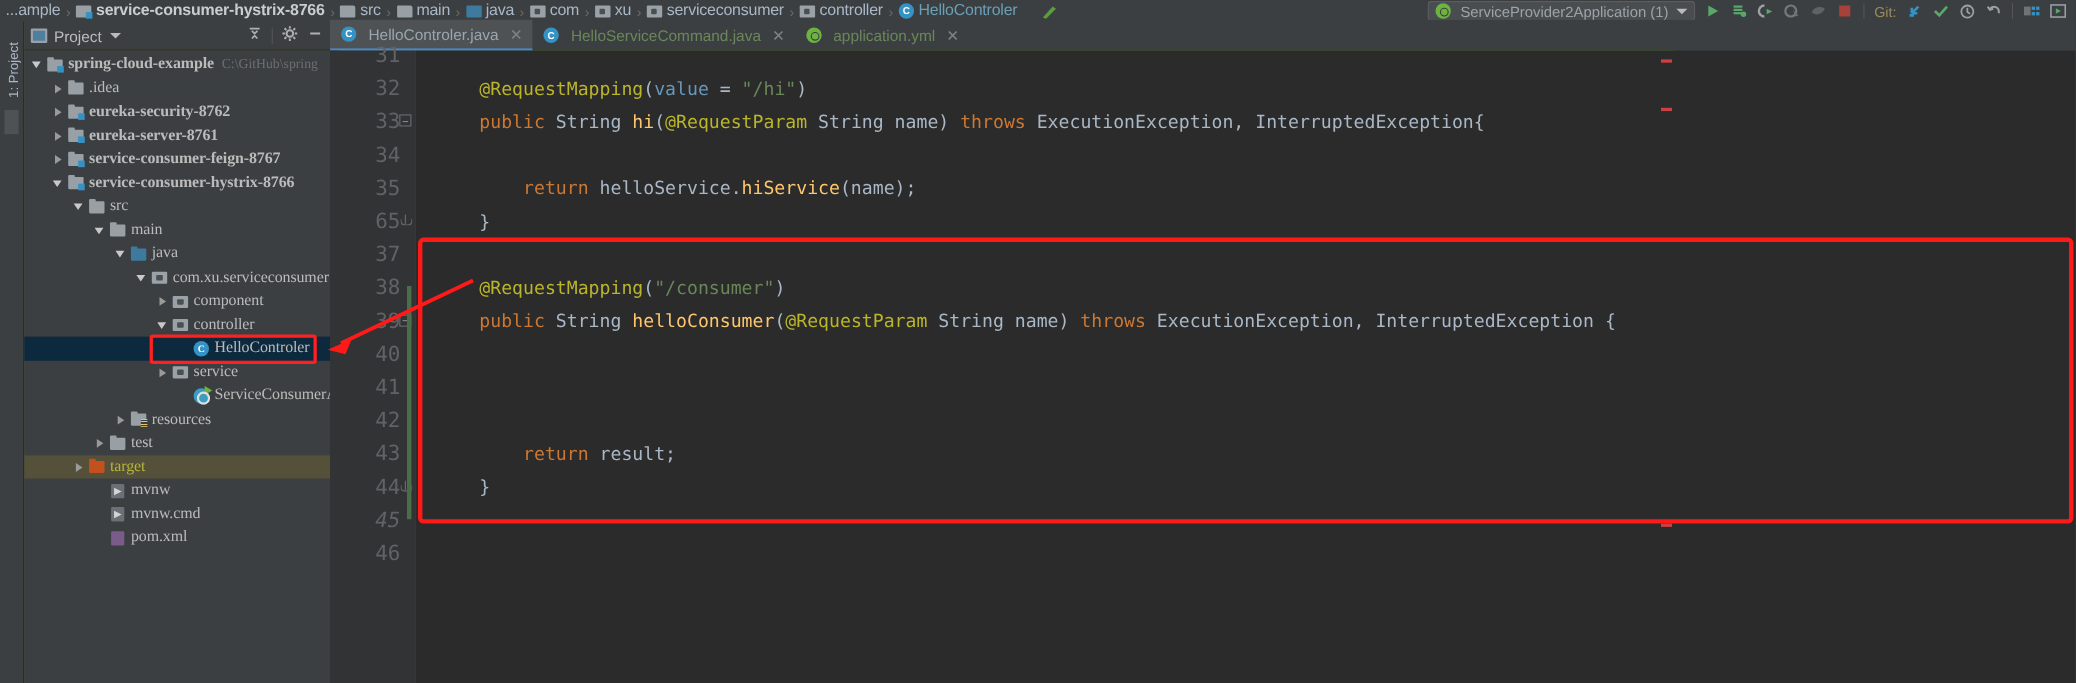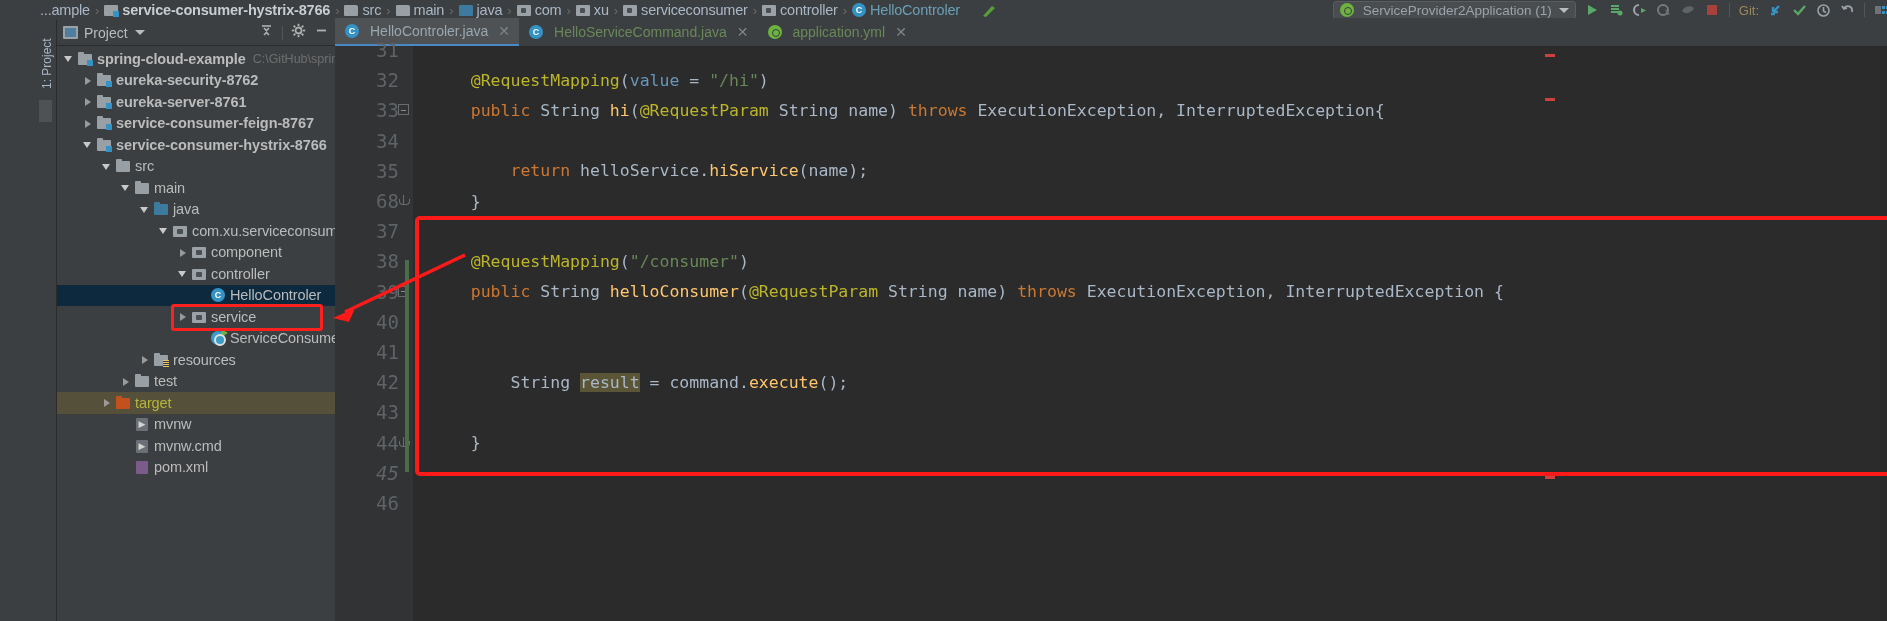--- a/index.html
+++ b/index.html
@@ -3,21 +3,21 @@
 <meta charset="utf-8">
 <style>
   * { box-sizing: border-box; }
   html, body {
     margin: 0; padding: 0;
     width: 1887px; height: 621px;
     background: #3c3f41;
     font-family: "Liberation Sans", sans-serif;
     overflow: hidden;
   }
-  .app { position: relative; width: 1522px; height: 621px; background: #4d7c0f; margin-left: 35px; }
+  .app { position: relative; width: 1522px; height: 621px; background: #4d7c0f; }
 
   
   .navbar {
     position: absolute; left: 0; top: 0; width: 1887px; height: 20px;
     background: #3c3f41; display: flex; align-items: center;
     padding-left: 0px; white-space: nowrap; overflow: hidden;
   }
   .crumb { display: flex; align-items: center; height: 20px; padding: 0 3px; }
   .crumb .lbl { font-size: 14.5px; color: #a9b7c6; letter-spacing: -0.2px; }
   .crumb.bold .lbl { font-weight: bold; color: #c8cdd2; }
@@ -65,21 +65,21 @@
     border-bottom: 1px solid #2b2b2b;
   }
   .proj-header .pi { width: 15px; height: 13px; background: #4e7f9e; border: 2px solid #9aa2a8; border-radius: 1px; margin-right: 6px; }
   .proj-header .ptitle { font-size: 14px; color: #bbbbbb; }
   .caret-down { width:0;height:0;border-left:5px solid transparent;border-right:5px solid transparent;border-top:5px solid #bbb; margin-left:7px; }
   .ph-right { margin-left: auto; display: flex; align-items: center; gap: 8px; }
 
   
   .tree {
     position: absolute; left: 22px; top: 46px; width: 278px; height: 575px;
-    background: #3c3f41; overflow: hidden; padding-top: 2px;
+    background: #3c3f41; overflow: hidden; padding-top: 2px; font-family: Liberation Serif, serif;
   }
   .trow { height: 21.5px; display: flex; align-items: center; white-space: nowrap; padding-left: 2px; position: relative; }
   .trow .tw { font-size: 14.5px; color: #bbbbbb; letter-spacing: -0.1px; }
   .trow.bold .tw { font-weight: bold; }
   .trow .tpath { font-size: 12.5px; color: #6e6e6e; margin-left: 7px; }
   .trow.sel { background: #0d293e; }
   .trow.target-hl { background: #55503a; align-items: center; }
   .trow.target-hl .tw { color: #b5b53c; }
   .arrow { width: 13px; height: 13px; flex: 0 0 13px; position: relative; margin-right: 1px; }
   .arrow.r::after { content:""; position:absolute; left:3px; top:3px; width:0;height:0;
@@ -371,20 +371,28 @@
       <div class="trow bold">
         <span style="display:inline-block;width:4px;flex:0 0 4px"></span>
         <span class="arrow d"></span>
         <span class="ti">
           <span class="f-grey"></span>
           <span class="badge-blue"></span>
         </span>
         <span class="tw">spring-cloud-example</span>
         <span class="tpath">C:\GitHub\spring</span>
       </div>
+      <div class="trow">
+        <span style="display:inline-block;width:23px;flex:0 0 23px"></span>
+        <span class="arrow r"></span>
+        <span class="ti">
+          <span class="f-grey"></span>
+        </span>
+        <span class="tw">.idea</span>
+      </div>
       <div class="trow bold">
         <span style="display:inline-block;width:23px;flex:0 0 23px"></span>
         <span class="arrow r"></span>
         <span class="ti">
           <span class="f-grey"></span>
           <span class="badge-blue"></span>
         </span>
         <span class="tw">eureka-security-8762</span>
       </div>
       <div class="trow bold">
@@ -570,21 +578,21 @@
           <div class="sq"></div>
         </div>
       </div>
       <div class="line" style="top: 79.6px;">
         <span class="lnum">34</span>
       </div>
       <div class="line" style="top: 109.8px;">
         <span class="lnum">35</span>
       </div>
       <div class="line" style="top: 140px;">
-        <span class="lnum">68</span>
+        <span class="lnum">65</span>
         <div class="fold" style="right:2px;top:9px">
           <div class="foldend"></div>
         </div>
       </div>
       <div class="line" style="top: 170.2px;">
         <span class="lnum">37</span>
       </div>
       <div class="line" style="top: 200.4px;">
         <span class="lnum">38</span>
       </div>
@@ -644,22 +652,22 @@
       </div>
       <div class="line" style="top: 200.4px;">
         <span class="code" style="padding-left: 18px;"><span class="plain">    </span><span class="ann">@RequestMapping</span><span class="plain">(</span><span class="str">"/consumer"</span><span class="plain">)</span></span>
       </div>
       <div class="line" style="top: 230.6px;">
         <span class="code" style="padding-left: 18px;"><span class="plain">    </span><span class="kw">public</span><span class="plain"> </span><span class="type">String</span><span class="plain"> </span><span class="fn">helloConsumer</span><span class="plain">(</span><span class="ann">@RequestParam</span><span class="plain"> </span><span class="type">String</span><span class="plain"> name) </span><span class="kw">throws</span><span class="plain"> ExecutionException, InterruptedException {</span></span>
       </div>
       <div class="line" style="top: 260.8px;">
         <span class="code" style="padding-left: 18px;"></span>
       </div>
-      <div class="line" style="top: 321.2px;">
-        <span class="code" style="padding-left: 18px;"><span class="plain">        String </span><span class="hl-ident">result</span><span class="plain"> = command.</span><span class="fn">execute</span><span class="plain">();</span></span>
+      <div class="line" style="top: 351.4px;">
+        <span class="code" style="padding-left: 18px;"><span class="plain">        </span><span class="kw">return</span><span class="plain"> result;</span></span>
       </div>
       <div class="line" style="top: 381.6px;">
         <span class="code" style="padding-left: 18px;"><span class="plain">    }</span></span>
       </div>
       <div class="line" style="top: 411.8px;">
         <span class="code" style="padding-left: 18px;"></span>
       </div>
       <div class="line" style="top: 442px;">
         <span class="code" style="padding-left: 18px;"></span>
       </div>

